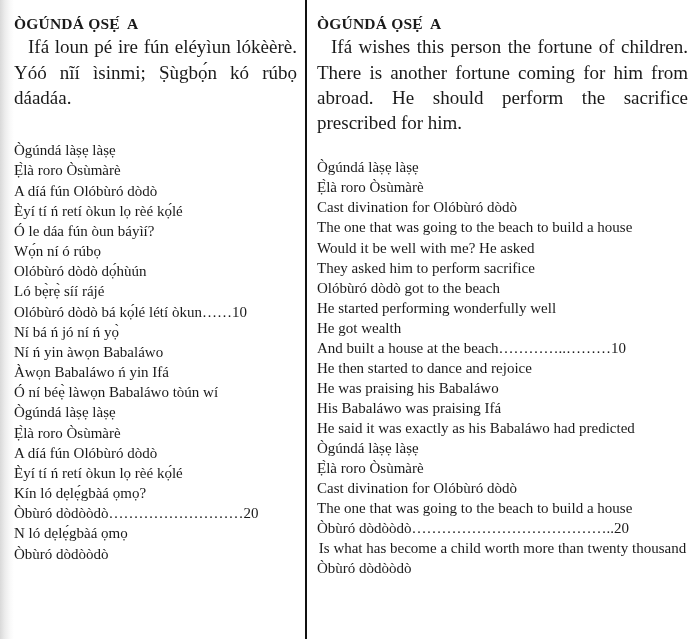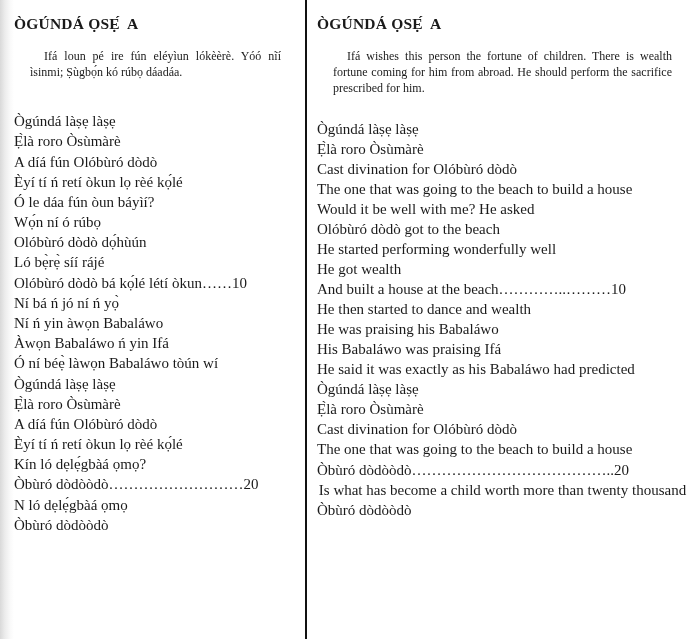--- a/index.html
+++ b/index.html
@@ -60,25 +60,25 @@
   .heading {
     font-weight: bold;
     font-size: 15.5px;
     letter-spacing: 0.2px;
     line-height: 1.25;
     margin: 0 0 1px 0;
     white-space: pre;
   }
 
   .intro {
-    font-size: 12px;
+    font-size: 19px;
     line-height: 1.33;
     text-align: justify;
     text-indent: 14px;
-    margin: 16px;
+    margin: 0;
     hyphens: none;
   }
   .intro-left { text-align: justify; }
   .intro-right { text-align: justify; }
 
   .verse {
     margin: 0;
     padding: 0;
     list-style: none;
   }
@@ -131,32 +131,33 @@
         <li>Òbùró dòdòòdò………………………20</li>
         <li>N ló dẹlẹ́gbàá ọmọ</li>
         <li>Òbùró dòdòòdò</li>
       </ul>
   </div>
 
   <div class="divider"></div>
 
   <div class="col col-right">
     <div class="heading">ÒGÚNDÁ ỌSẸ́  A</div>
-    <p class="intro intro-right">Ifá wishes this person the fortune of children. There is wealth fortune coming for him from abroad. He should perform the sacrifice prescribed for him.</p>
+    <p class="intro intro-right">Ifá wishes this person the fortune of children. There is another fortune coming for him from abroad. He should perform the sacrifice prescribed for him.</p>
     <ul class="verse verse-right">
         <li>Ògúndá làṣẹ làṣẹ</li>
         <li>Ẹ̀là roro Òsùmàrè</li>
         <li>Cast divination for Olóbùró dòdò</li>
         <li>The one that was going to the beach to build a house</li>
         <li>Would it be well with me? He asked</li>
+        <li>They asked him to perform sacrifice</li>
         <li>Olóbùró dòdò got to the beach</li>
         <li>He started performing wonderfully well</li>
         <li>He got wealth</li>
         <li>And built a house at the beach…………..………10</li>
-        <li>He then started to dance and wealth</li>
+        <li>He then started to dance and rejoice</li>
         <li>He was praising his Babaláwo</li>
         <li>His Babaláwo was praising Ifá</li>
         <li>He said it was exactly as his Babaláwo had predicted</li>
         <li>Ògúndá làṣẹ làṣẹ</li>
         <li>Ẹ̀là roro Òsùmàrè</li>
         <li>Cast divination for Olóbùró dòdò</li>
         <li>The one that was going to the beach to build a house</li>
         <li>Òbùró dòdòòdò…………………………………..20</li>
         <li class="wrap">Is what has become a child worth more than twenty thousand</li>
         <li>Òbùró dòdòòdò</li>

